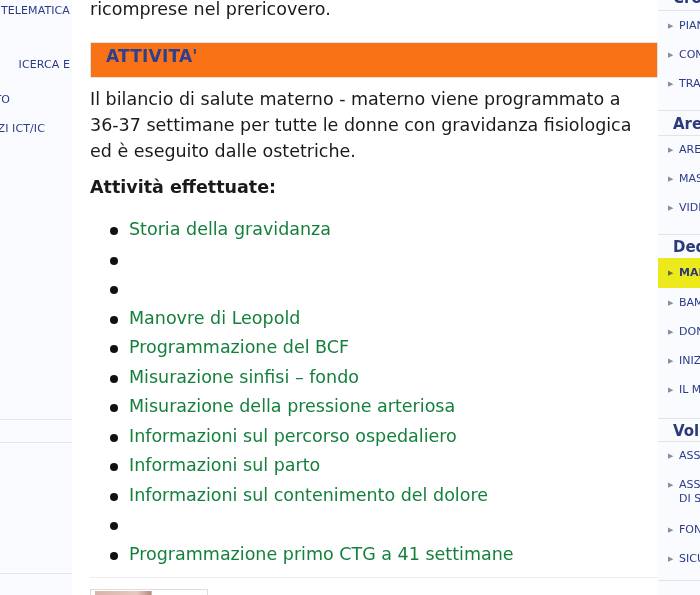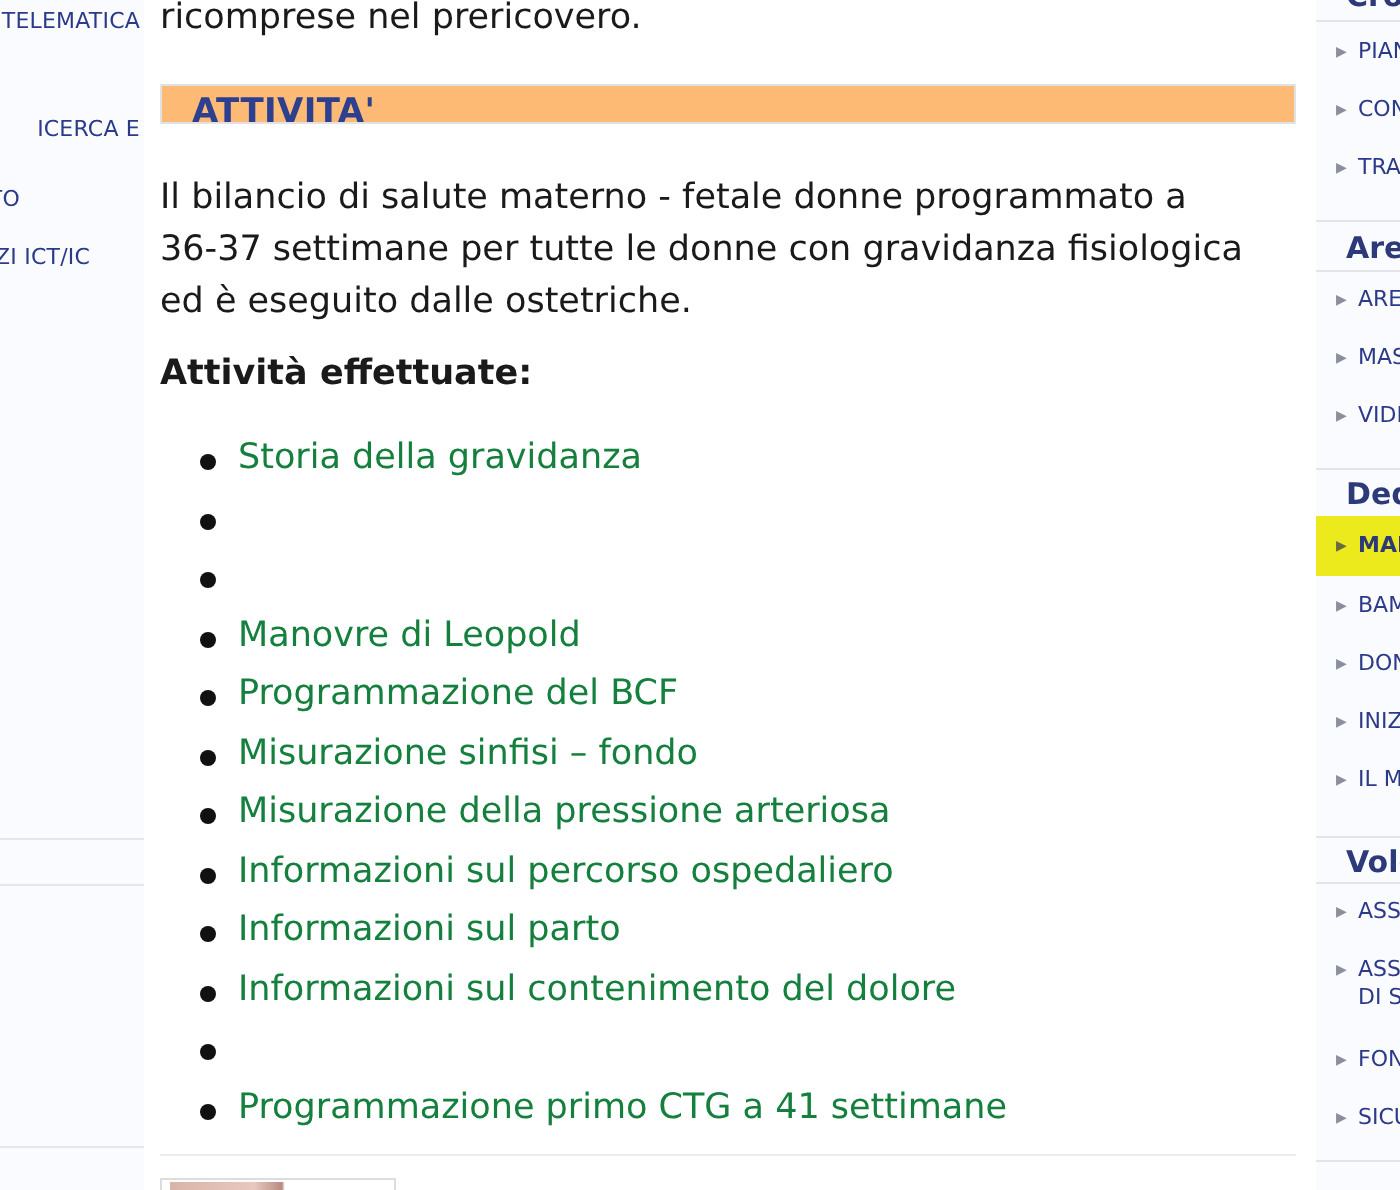--- a/index.html
+++ b/index.html
@@ -17,29 +17,29 @@
     .left-item {
       position: absolute; right: 2px; font-size: 11px; color: #2c3a8a;
       white-space: nowrap; letter-spacing: 0.1px;
     }
     .left-divider {
       position: absolute; left: 0; width: 72px; height: 1px; background: #e4e6ea;
     }
 
     
     .main {
-      position: absolute; left: 80px; top: 0; width: 569px; height: 595px;
+      position: absolute; left: 90px; top: 0; width: 569px; height: 595px;
     }
     .intro-line {
       position: absolute; left: 0; top: -2px; font-size: 17.5px; color: #1a1a1a;
       white-space: nowrap; line-height: 22px;
     }
     .section-bar {
-      position: absolute; left: 0; top: 42px; width: 568px; height: 20px;
-      background: #fdba74; border: 1px solid #e2e2e5; box-sizing: border-box;
+      position: absolute; left: 0; top: 42px; width: 568px; height: 36px;
+      background: #f97316; border: 1px solid #e2e2e5; box-sizing: border-box;
     }
     .section-title {
       position: absolute; left: 15px; top: 3px; font-size: 17px; font-weight: bold;
       color: #2d3f8f; letter-spacing: 0.2px;
     }
     .paragraph {
       position: absolute; left: 0; top: 86px; width: 568px; font-size: 17.5px;
       line-height: 26px; color: #1a1a1a;
     }
     .subheading {
@@ -108,21 +108,21 @@
 </div>
 
 <div class="main">
   <div class="intro-line">ricomprese nel prericovero.</div>
 
   <div class="section-bar">
     <div class="section-title">ATTIVITA'</div>
   </div>
 
   <div class="paragraph">
-    <div>Il bilancio di salute materno - fetale donne programmato a</div>
+    <div>Il bilancio di salute materno - materno viene programmato a</div>
     <div>36-37 settimane per tutte le donne con gravidanza fisiologica</div>
     <div>ed è eseguito dalle ostetriche.</div>
   </div>
 
   <div class="subheading">Attività effettuate:</div>
 
   <ul class="activity-list">
     <li><span class="bullet"></span><span>Storia della gravidanza</span></li>
     <li><span class="bullet"></span></li>
     <li><span class="bullet"></span></li>

